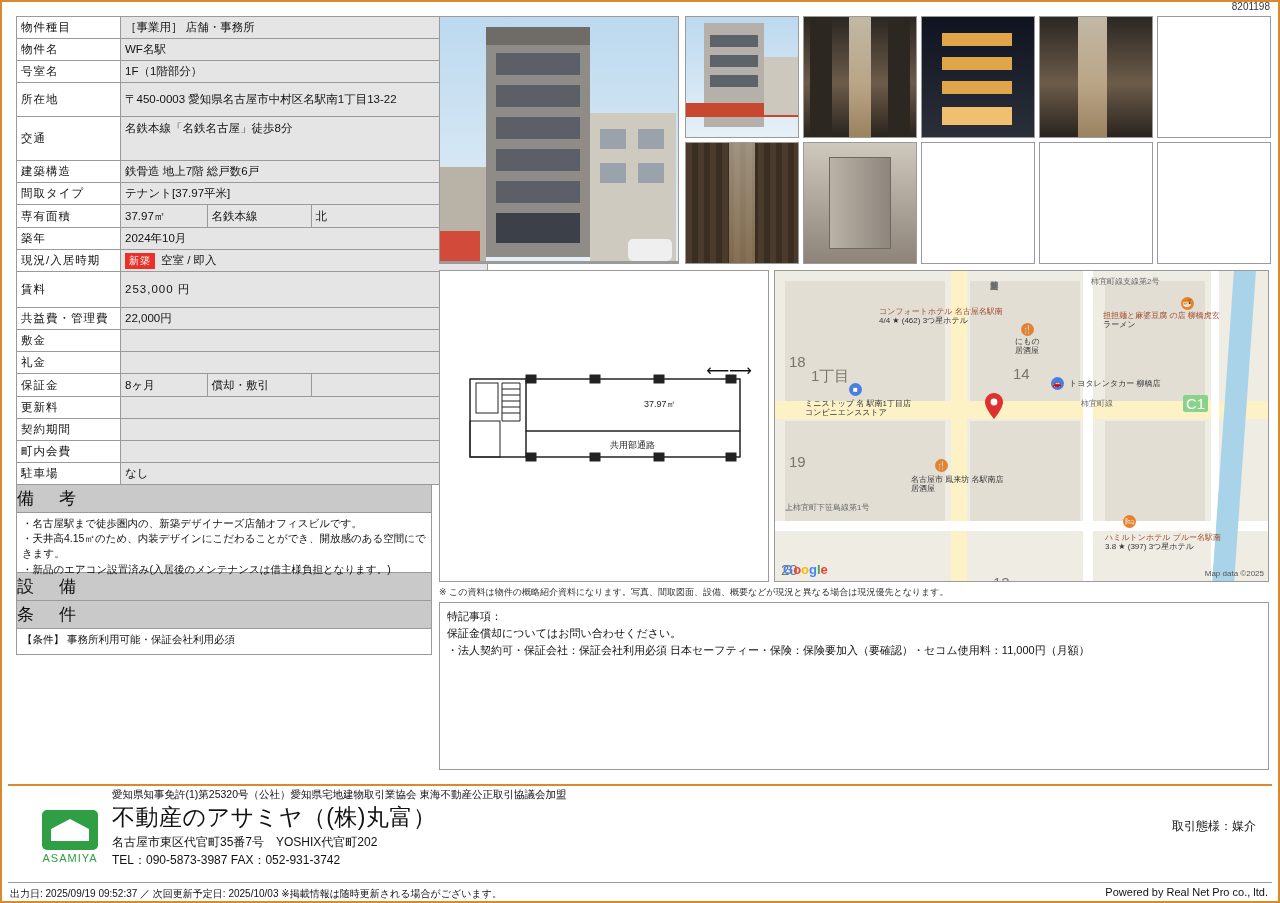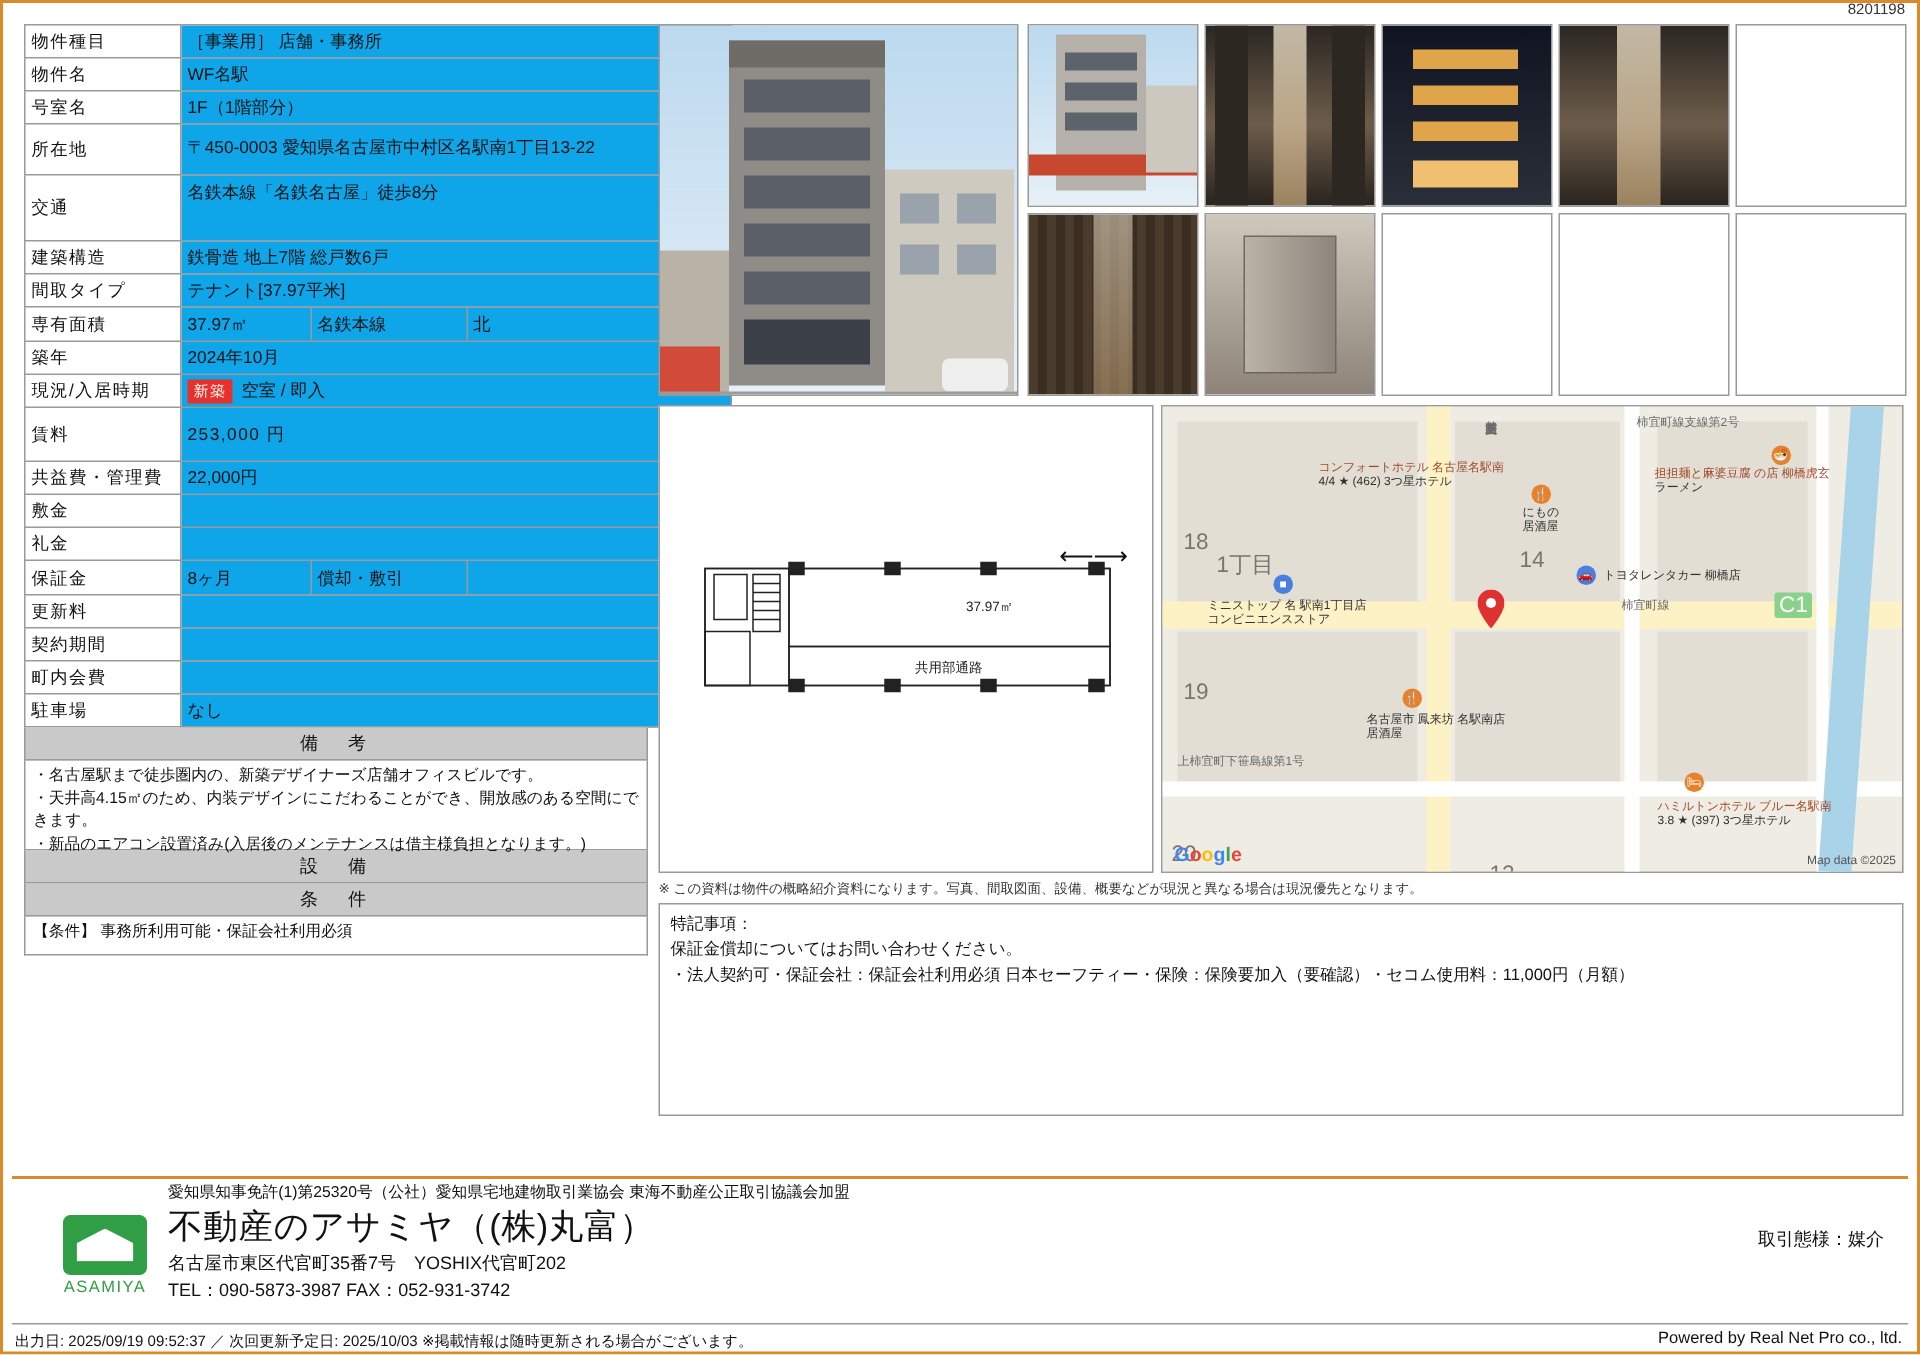--- a/index.html
+++ b/index.html
@@ -20,29 +20,29 @@
   
   .left-col {
     position:absolute; left:14px; top:14px; width:416px;
   }
   table.spec { border-collapse:collapse; width:472px; table-layout:fixed; }
   table.spec td {
     border:1px solid #9a9a9a; padding:2px 4px; vertical-align:middle;
     font-size:11.5px; height:22px;
   }
   td.lbl { width:104px; background:#fff; text-align:left; letter-spacing:1px; }
-  td.val { background:#0ea5e9; }
+  td.val { background:#e5e5e5; }
   .big-name { font-size:16px; }
   .rent { font-size:23px; letter-spacing:1px; }
   .badge-new {
     display:inline-block; background:#e8312a; color:#fff; font-size:10px;
     padding:1px 4px; margin-right:6px; letter-spacing:1px;
   }
   .sec-head {
-    background:#c9c9c9; text-align:center; font-size:12px; letter-spacing:4px;
+    background:#c9c9c9; font-size:17px; letter-spacing:4px;
     padding:2px 0; border:1px solid #9a9a9a; border-top:none;
   }
   .sec-body {
     border:1px solid #9a9a9a; border-top:none; padding:3px 5px;
     font-size:10.5px; line-height:1.45; white-space:pre-wrap;
   }
   .addr-line { line-height:1.35; }
 
   
   .photos { position:absolute; left:437px; top:14px; width:830px; }
@@ -102,21 +102,21 @@
   .gmark span:nth-child(1){color:#4285F4}.gmark span:nth-child(2){color:#EA4335}
   .gmark span:nth-child(3){color:#FBBC05}.gmark span:nth-child(4){color:#4285F4}
   .gmark span:nth-child(5){color:#34A853}.gmark span:nth-child(6){color:#EA4335}
   .map-credit { position:absolute; right:4px; bottom:3px; font-size:8px; color:#555; }
   .map-num { position:absolute; font-size:15px; color:#7a756c; }
 
   .disclaimer {
     position:absolute; left:437px; top:584px; width:830px; font-size:9px; color:#333;
   }
   .notes {
-    position:absolute; left:437px; top:600px; width:830px; height:142px;
+    position:absolute; left:437px; top:600px; width:830px; height:168px;
     border:1px solid #9a9a9a; padding:5px 7px; font-size:11px; line-height:1.55;
     white-space:pre-wrap;
   }
 
   
   .footer-rule { position:absolute; left:6px; top:782px; width:1264px; border-top:2px solid #d98b2b; }
   .footer { position:absolute; left:14px; top:786px; width:1250px; }
   .license { font-size:10.5px; margin-left:96px; }
   .company { font-size:23px; margin-left:96px; letter-spacing:.5px; }
   .comp-addr { font-size:12px; margin-left:96px; line-height:1.5; }

